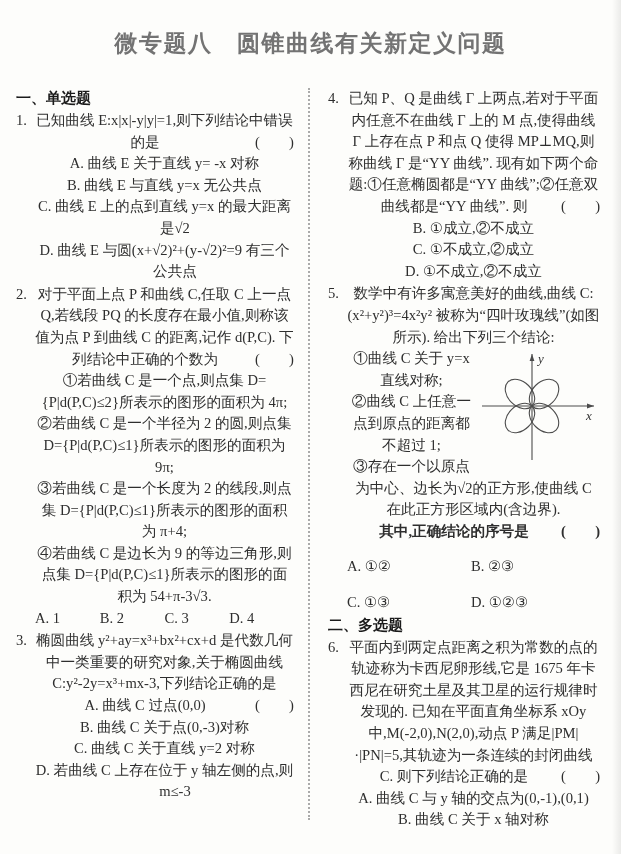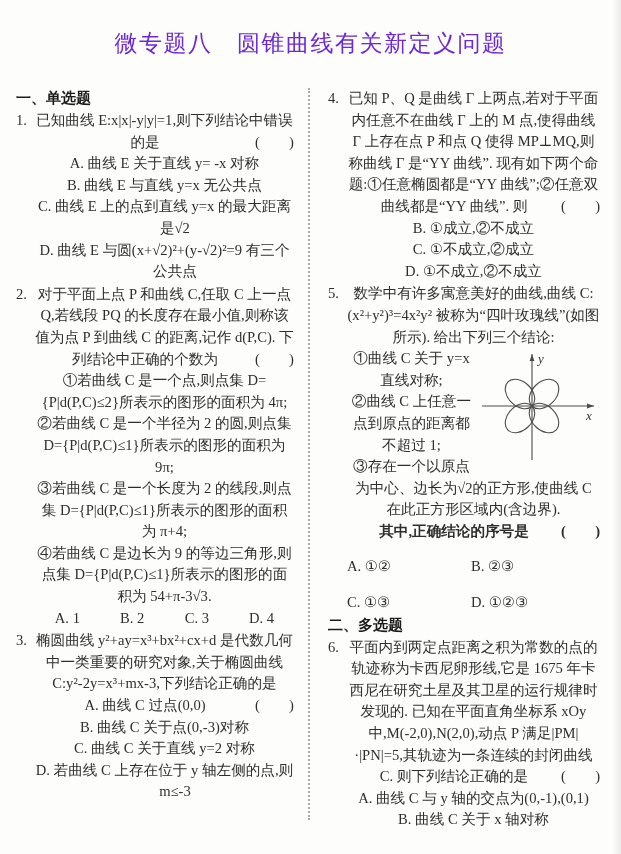--- a/index.html
+++ b/index.html
@@ -14,21 +14,21 @@
   
   .page::after{
     content:"";position:absolute;top:0;right:0;width:9px;height:100%;
     background:linear-gradient(to right, rgba(0,0,0,0), rgba(0,0,0,0.07));
     pointer-events:none;
   }
   .title{
     position:absolute;top:28px;left:0;width:100%;
     text-align:center;
     font-family:"Liberation Sans","DejaVu Sans",sans-serif;
-    font-weight:400;font-size:23px;letter-spacing:1.5px;color:#6d28d9;
+    font-weight:700;font-size:23px;letter-spacing:1.5px;color:#737373;
     margin:0;
   }
   .divider{
     position:absolute;left:308px;top:88px;height:732px;width:0;
     border-left:2px dotted #aaa;
   }
   .columns{
     position:absolute;top:87px;left:16px;width:584px;
     display:flex;
     font-size:14.6px;line-height:21.6px;color:#2e2e2e;
@@ -40,21 +40,21 @@
     font-weight:700;font-size:15px;line-height:22px;color:#1b1b1b;
   }
   .q{display:flex;align-items:flex-start;margin-top:1px;}
   .qnum{flex:none;width:19px;}
   .qbody{flex:1;min-width:0;}
   p{margin:0;text-align:center;}
   .paren{float:right;}
   .opt{padding-left:21px;text-indent:-21px;}
   .itm{}
   .row4{display:flex;}
-  .row4 span{width:25.5%;text-align:center;}
+  .row4 span{width:25.5%;}
   .row2{display:flex;}
   .row2 span{width:49%;margin-top:14px;}
   .fig{
     float:right;width:120px;height:112px;margin:2px 0 2px 4px;
   }
   .fig svg{width:120px;height:112px;display:block;}
   .figlabel{font-style:italic;font-size:13px;fill:#333;font-family:"Liberation Serif",serif;}
   .clear{clear:both;font-weight:bold;}
 </style>
 </head>

